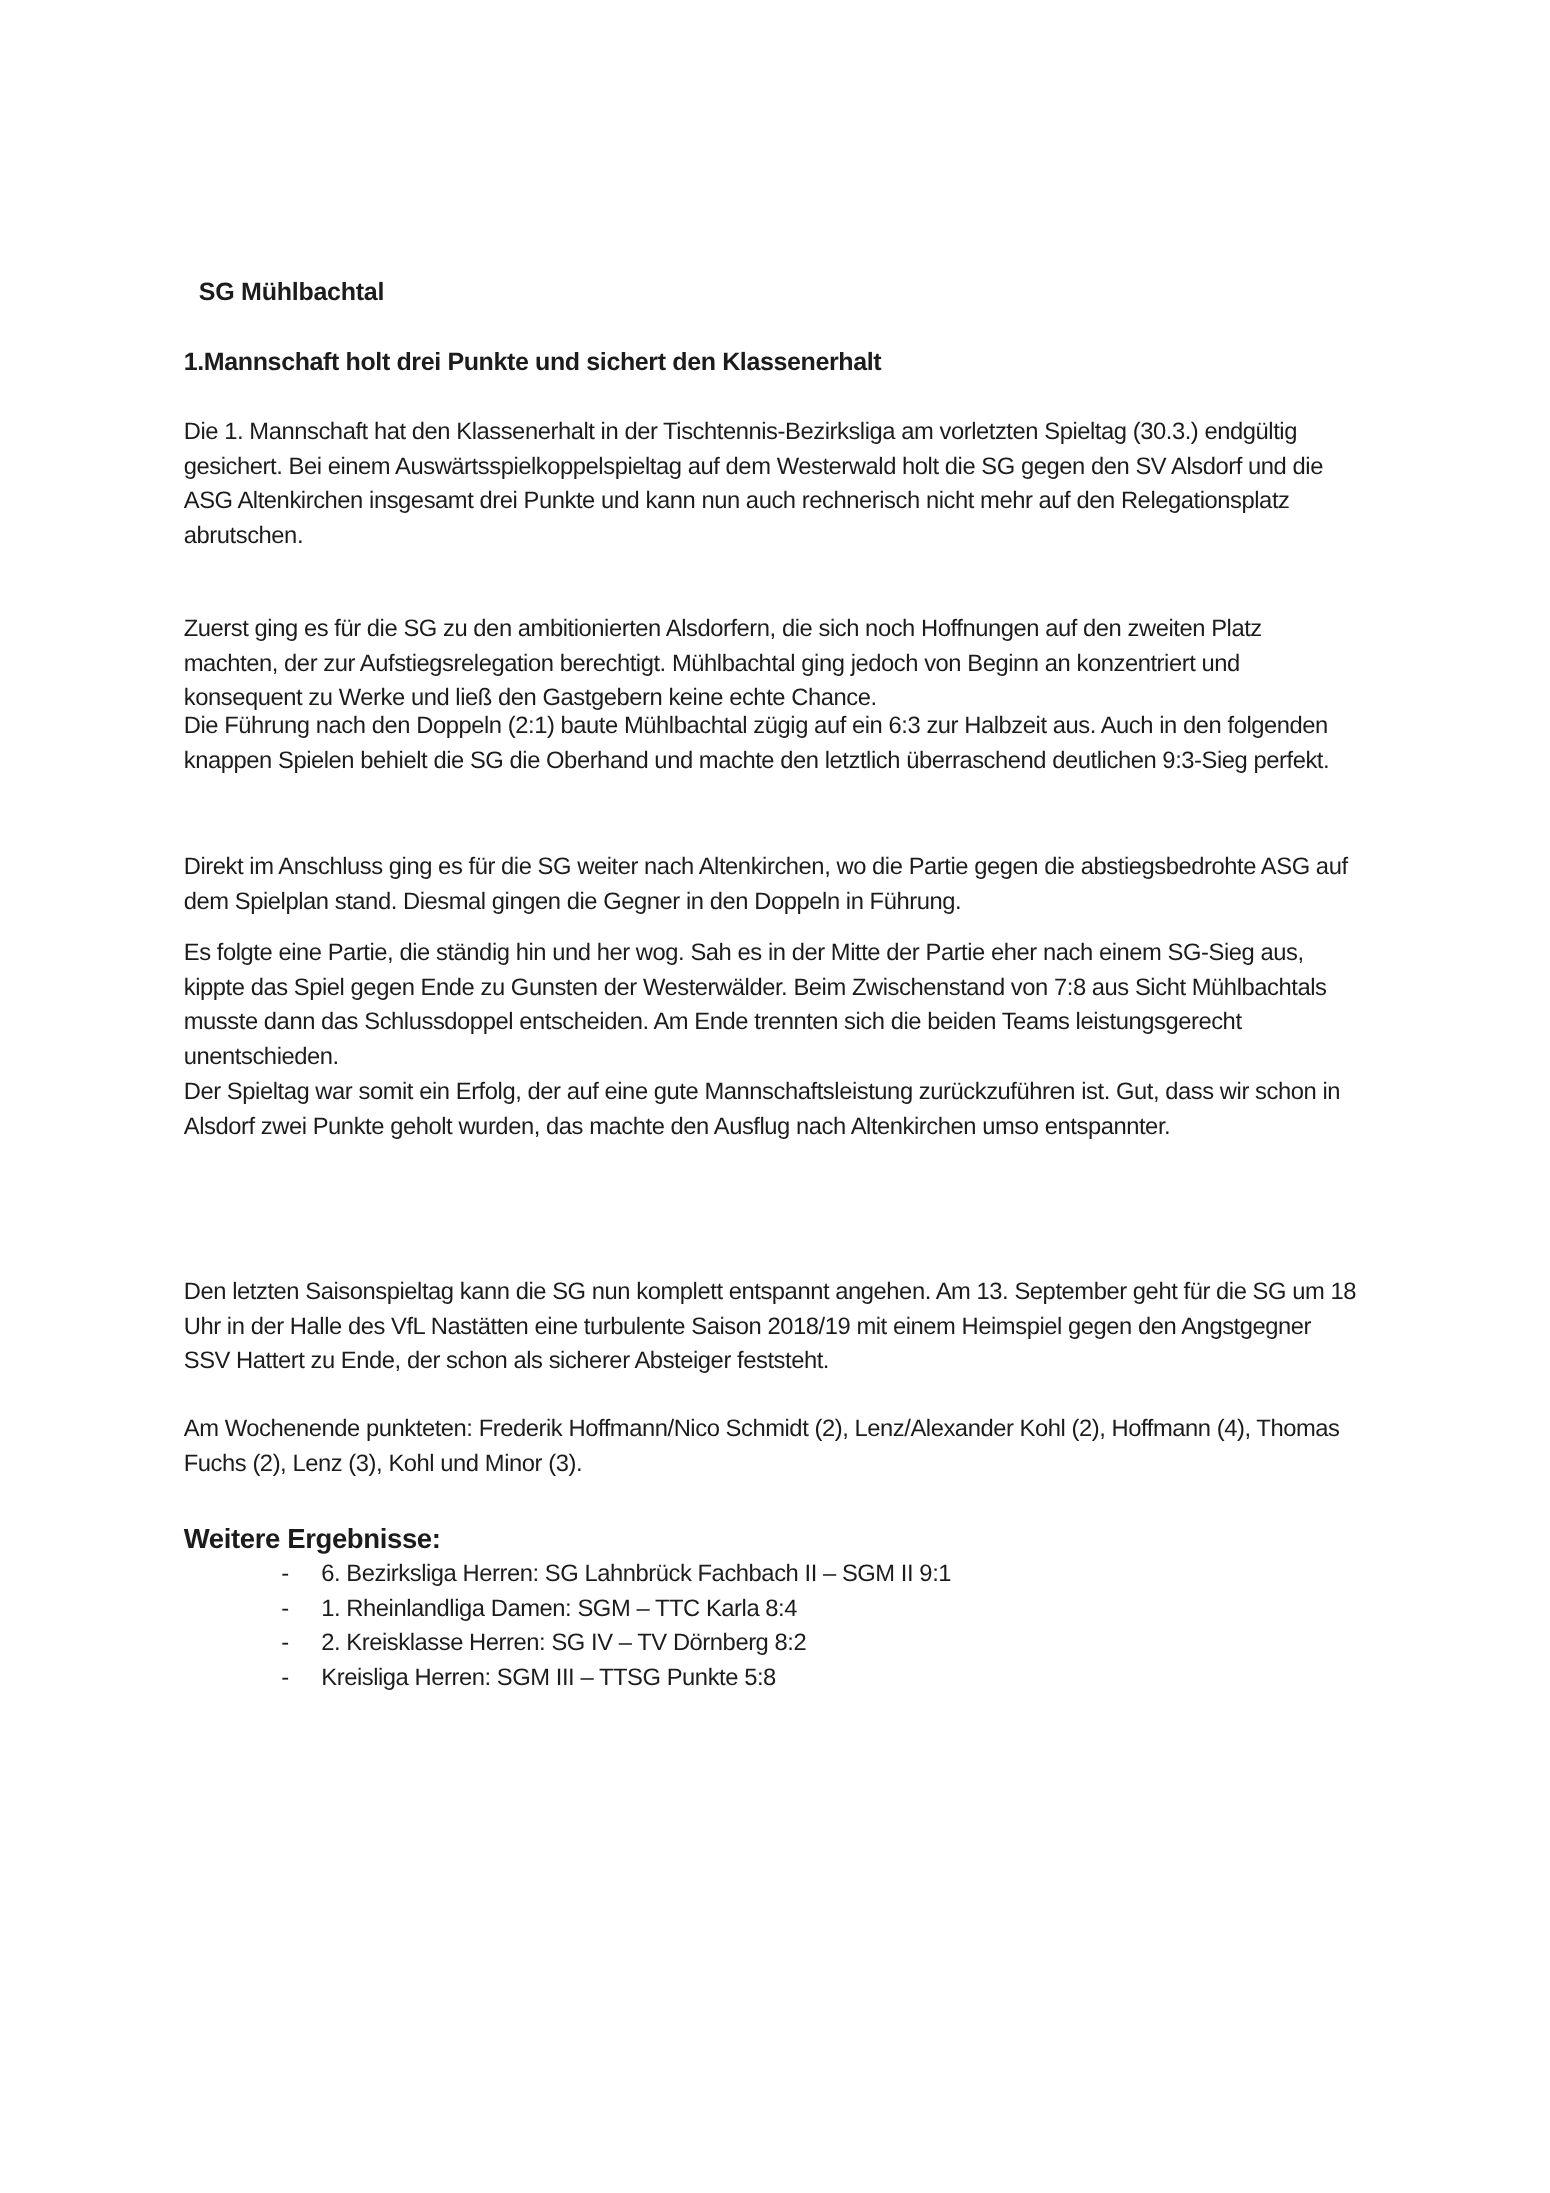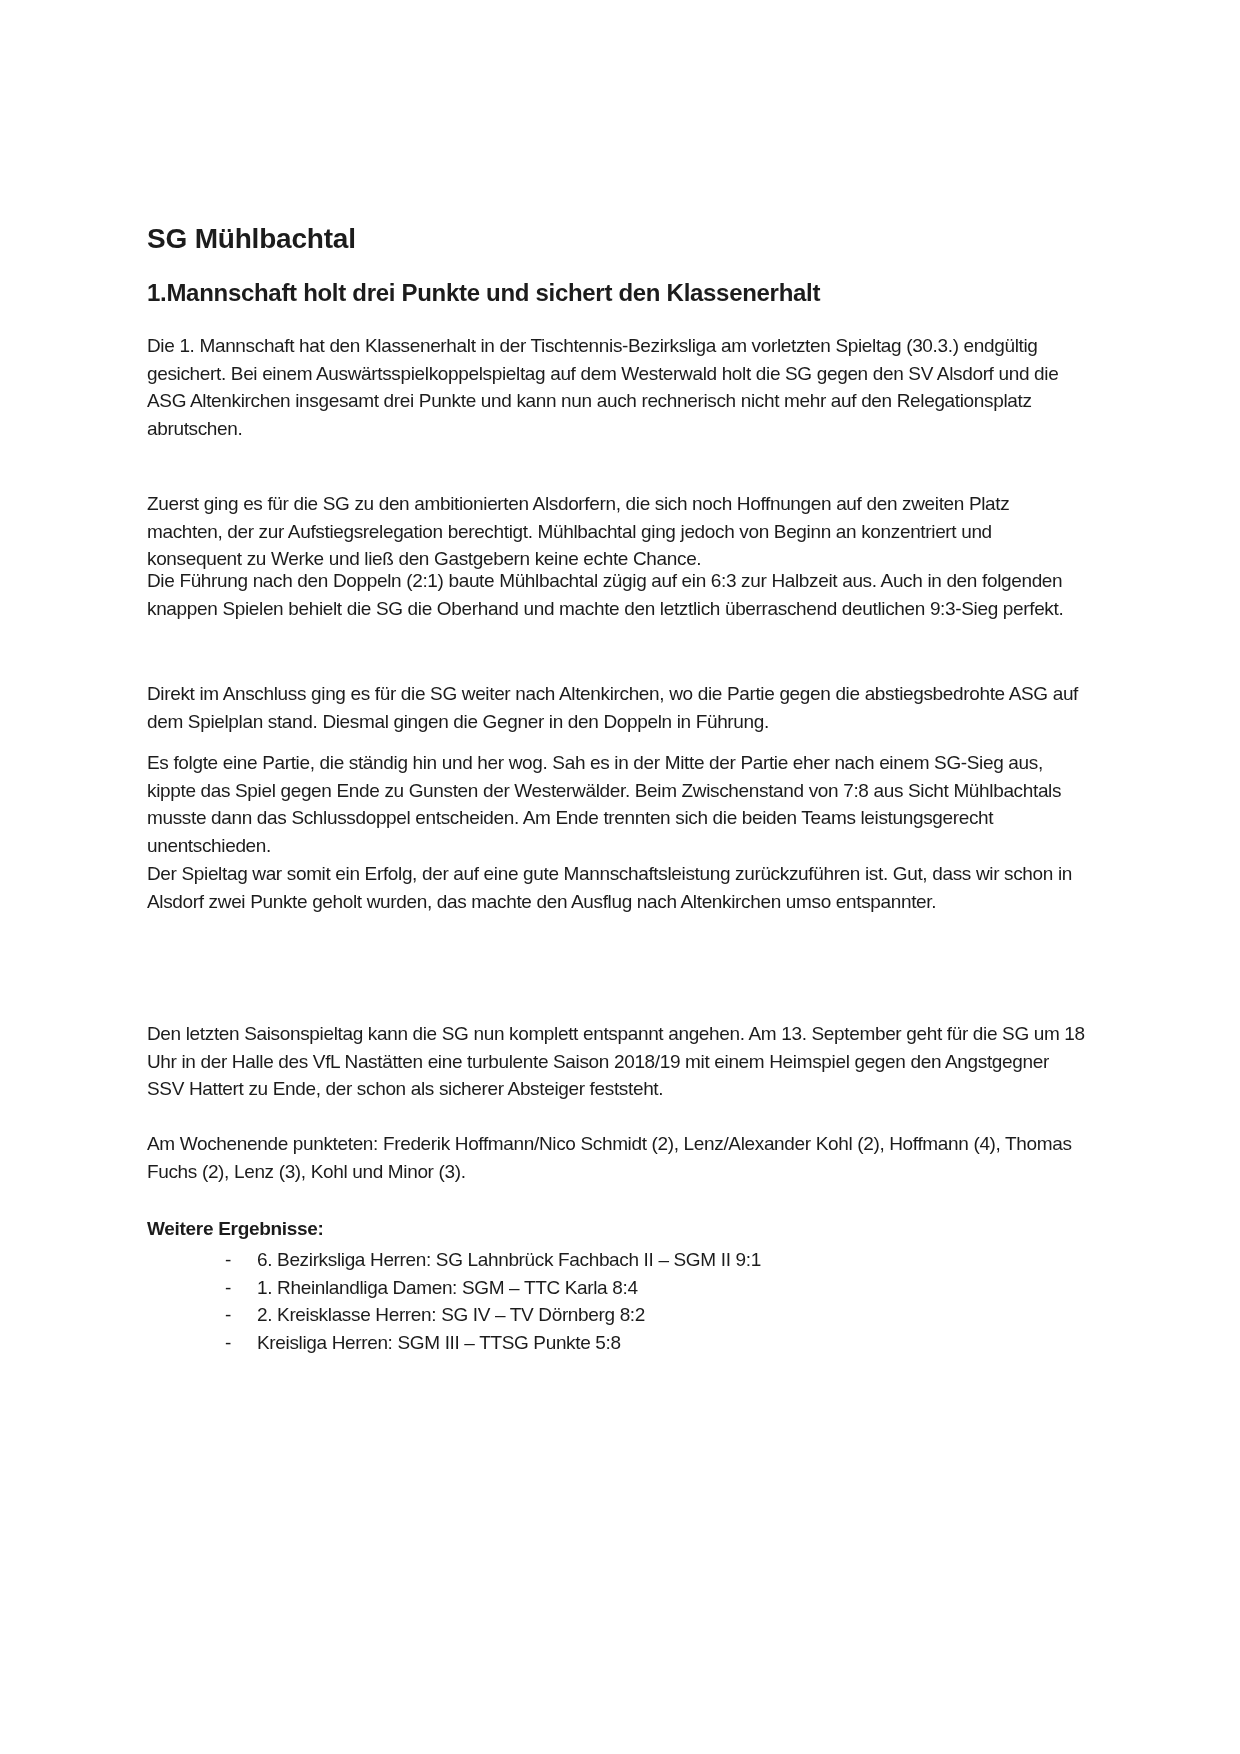--- a/index.html
+++ b/index.html
@@ -1,22 +1,22 @@
 <!DOCTYPE html>
 <html><head>
 <meta charset="utf-8">
 <style>
   html, body { margin:0; padding:0; background:#fff; }
   body { width:1240px; height:1754px; position:relative; overflow:hidden; }
   .page { position:absolute; left:147px; top:0; width:940px; color:#1c1c1c;
           font-family:"Liberation Sans", sans-serif; font-size:19px; }
-  .title { position:absolute; top:223px; left:0; font-weight:bold; font-size:28px; letter-spacing:-0.2px; white-space:nowrap; }
-  .subtitle { position:absolute; top:279px; left:0; font-weight:bold; font-size:24px; letter-spacing:-0.3px; white-space:nowrap; }
+  .title { position:absolute; top:223px; left:12px; font-weight:bold; font-size:20px; letter-spacing:-0.2px; white-space:nowrap; }
+  .subtitle { position:absolute; top:279px; left:0; font-weight:bold; font-size:20px; letter-spacing:-0.3px; white-space:nowrap; }
   .para { position:absolute; left:0; width:940px; line-height:27.5px; letter-spacing:-0.35px; margin:0; }
-  .results-head { position:absolute; top:1218px; left:0; font-weight:bold; font-size:19px; letter-spacing:-0.3px; white-space:nowrap; }
+  .results-head { position:absolute; top:1218px; left:0; font-weight:bold; font-size:22px; letter-spacing:-0.3px; white-space:nowrap; }
   .results { position:absolute; top:1246px; left:0; margin:0; padding:0; list-style:none; }
   .results li { position:relative; height:27.5px; line-height:27.5px; white-space:nowrap; letter-spacing:-0.35px; }
   .results .dash { position:absolute; left:78px; }
   .results .txt { position:absolute; left:110px; }
 </style>
 </head>
 <body>
 
 <div class="page">
   <div class="title">SG Mühlbachtal</div>

